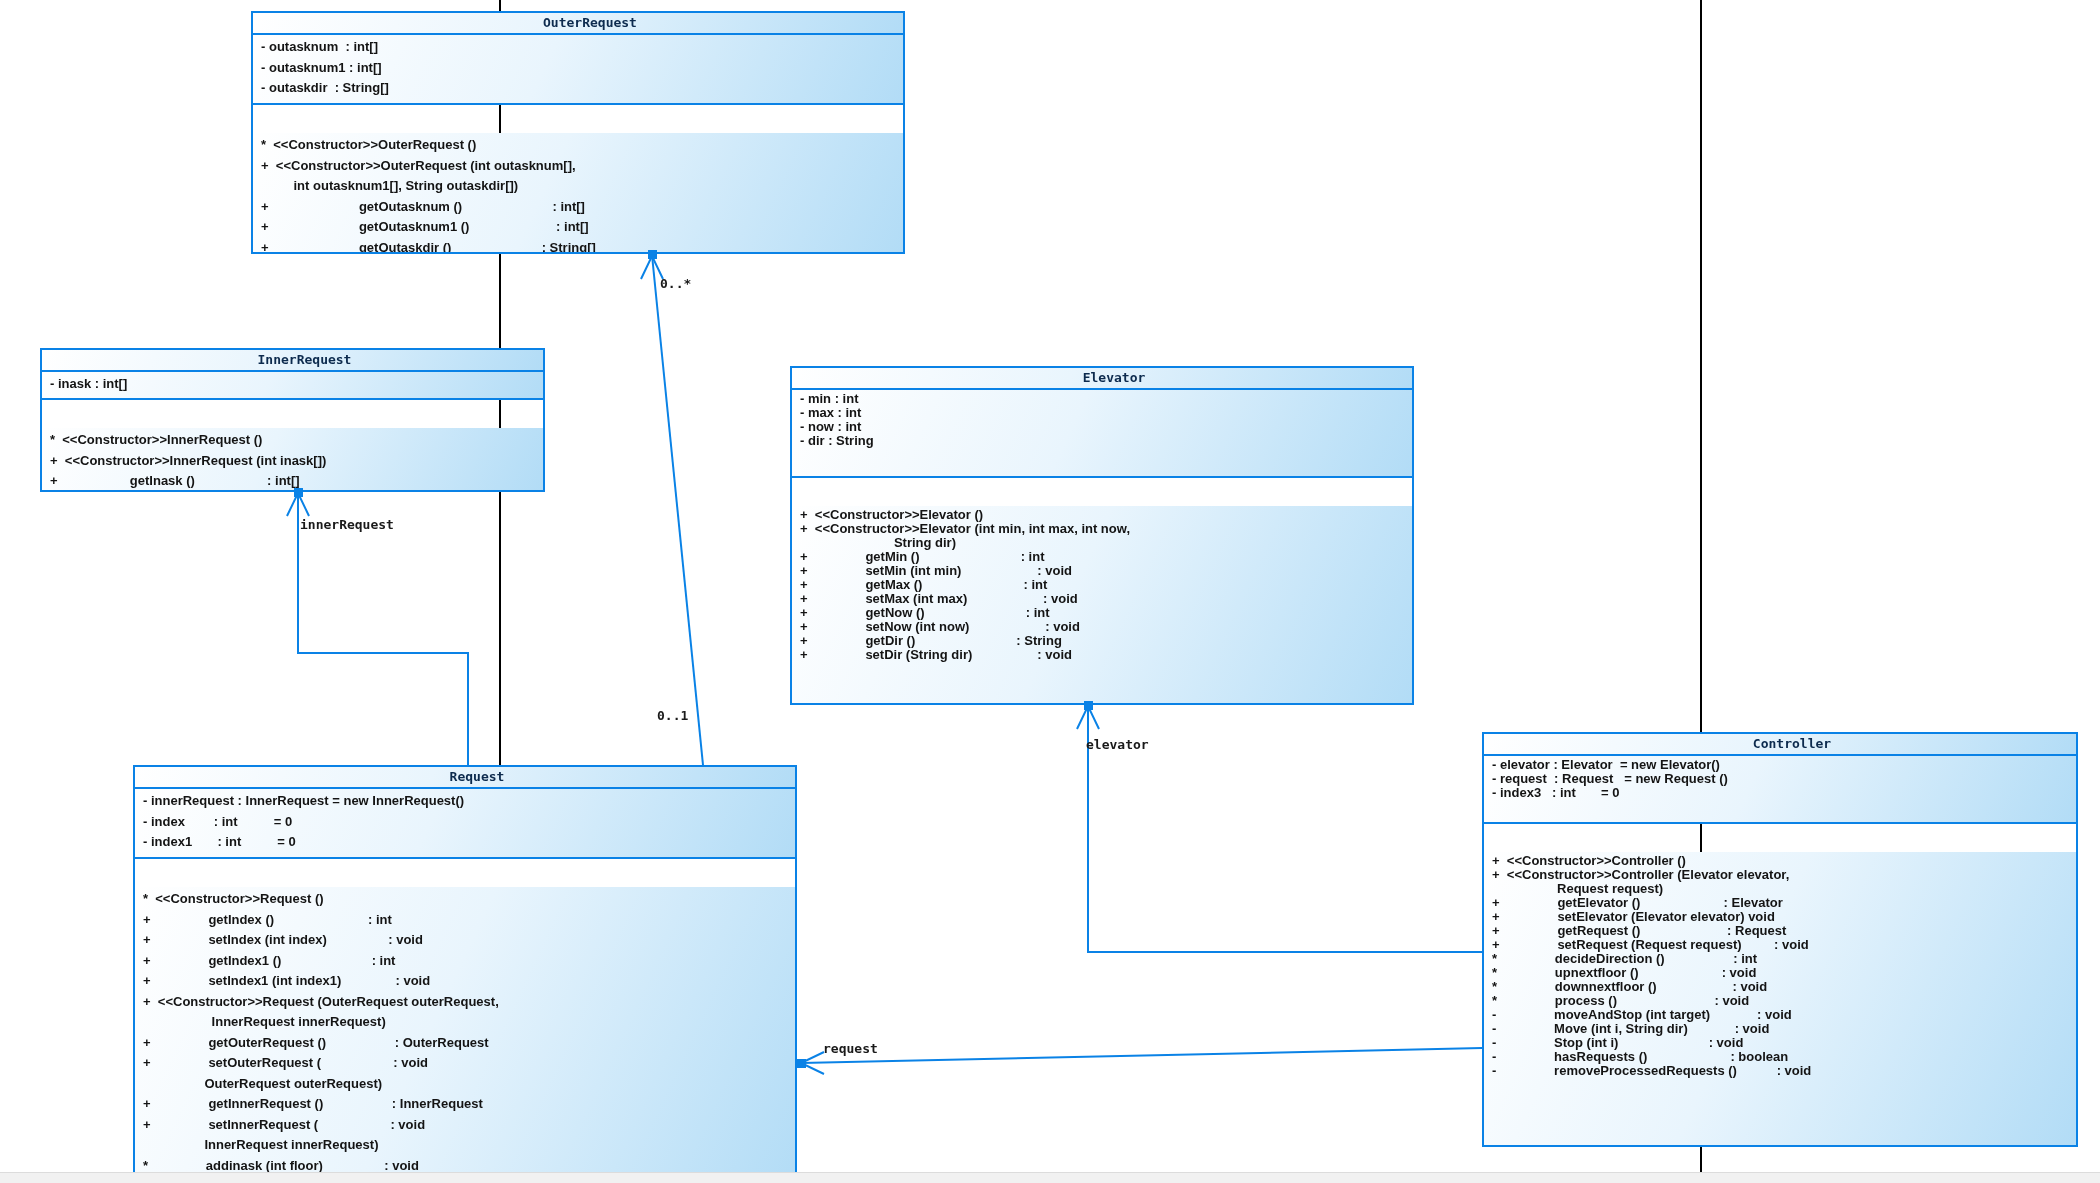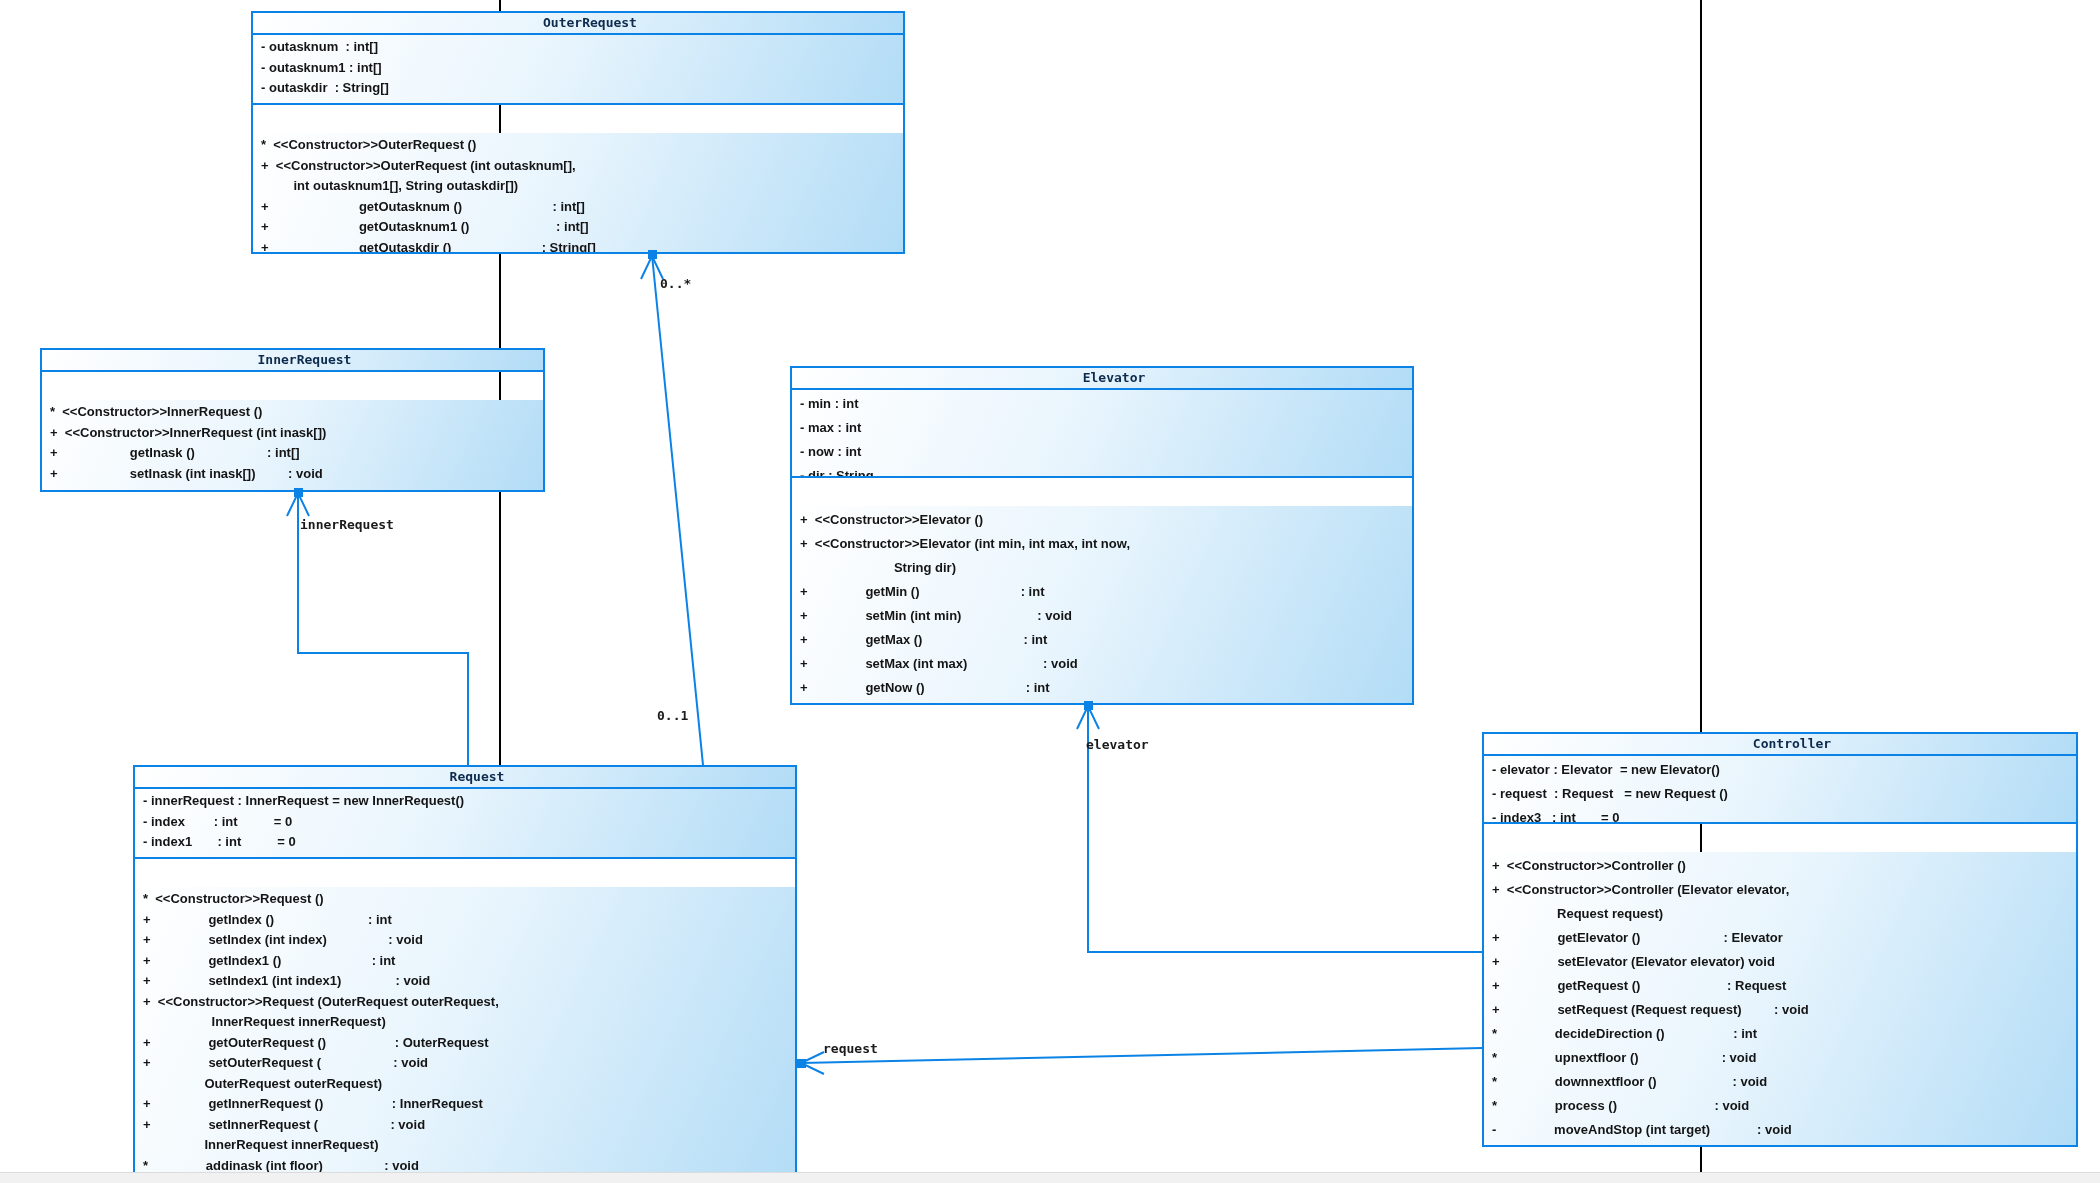--- a/index.html
+++ b/index.html
@@ -23,21 +23,21 @@
     padding-left:24px;
   }
   .uml-class pre{
     margin:0;flex:0 0 auto;overflow:hidden;
     font-family:Liberation Sans, sans-serif;font-size:13px;font-weight:bold;color:#141414;
     line-height:20.5px;padding:2px 4px 0 8px;white-space:pre;
     background:linear-gradient(115deg,#ffffff 0%,#e9f5fd 45%,#b2dcf6 100%);
   }
   .uml-class pre.attrs{border-bottom:2px solid #0a82e6;}
   .uml-class pre.meths{flex:1 1 auto;margin-top:28px;}
-  .tight pre{line-height:24px;}
+  .tight pre{line-height:14px;}
   .lbl{
     position:absolute;z-index:6;font-size:13px;font-weight:bold;color:#1a1a1a;
     white-space:pre;
   }
   .bottom-strip{
     position:absolute;z-index:7;left:0;top:1172px;width:2100px;height:11px;
     background:#f1f1f1;border-top:1px solid #dcdcdc;box-sizing:border-box;
   }
 </style>
 </head>
@@ -59,20 +59,21 @@
 +  &lt;&lt;Constructor&gt;&gt;OuterRequest (int outasknum[],
          int outasknum1[], String outaskdir[])
 +                         getOutasknum ()                         : int[]
 +                         getOutasknum1 ()                        : int[]
 +                         getOutaskdir ()                         : String[]
 +                         setOutaskdir (String outaskdir[])       : void</pre>
   </div>
 
   <div class="uml-class" style="left:40px;top:348px;width:505px;height:144px">
     <div class="title">InnerRequest</div>
+    <pre class="attrs" style="height:24px">- inask : int[]</pre>
     <pre class="meths">*  &lt;&lt;Constructor&gt;&gt;InnerRequest ()
 +  &lt;&lt;Constructor&gt;&gt;InnerRequest (int inask[])
 +                    getInask ()                    : int[]
 +                    setInask (int inask[])         : void</pre>
   </div>
 
 
   <div class="uml-class tight" style="left:790px;top:366px;width:624px;height:339px">
     <div class="title">Elevator</div>
     <pre class="attrs" style="height:84px">- min : int

